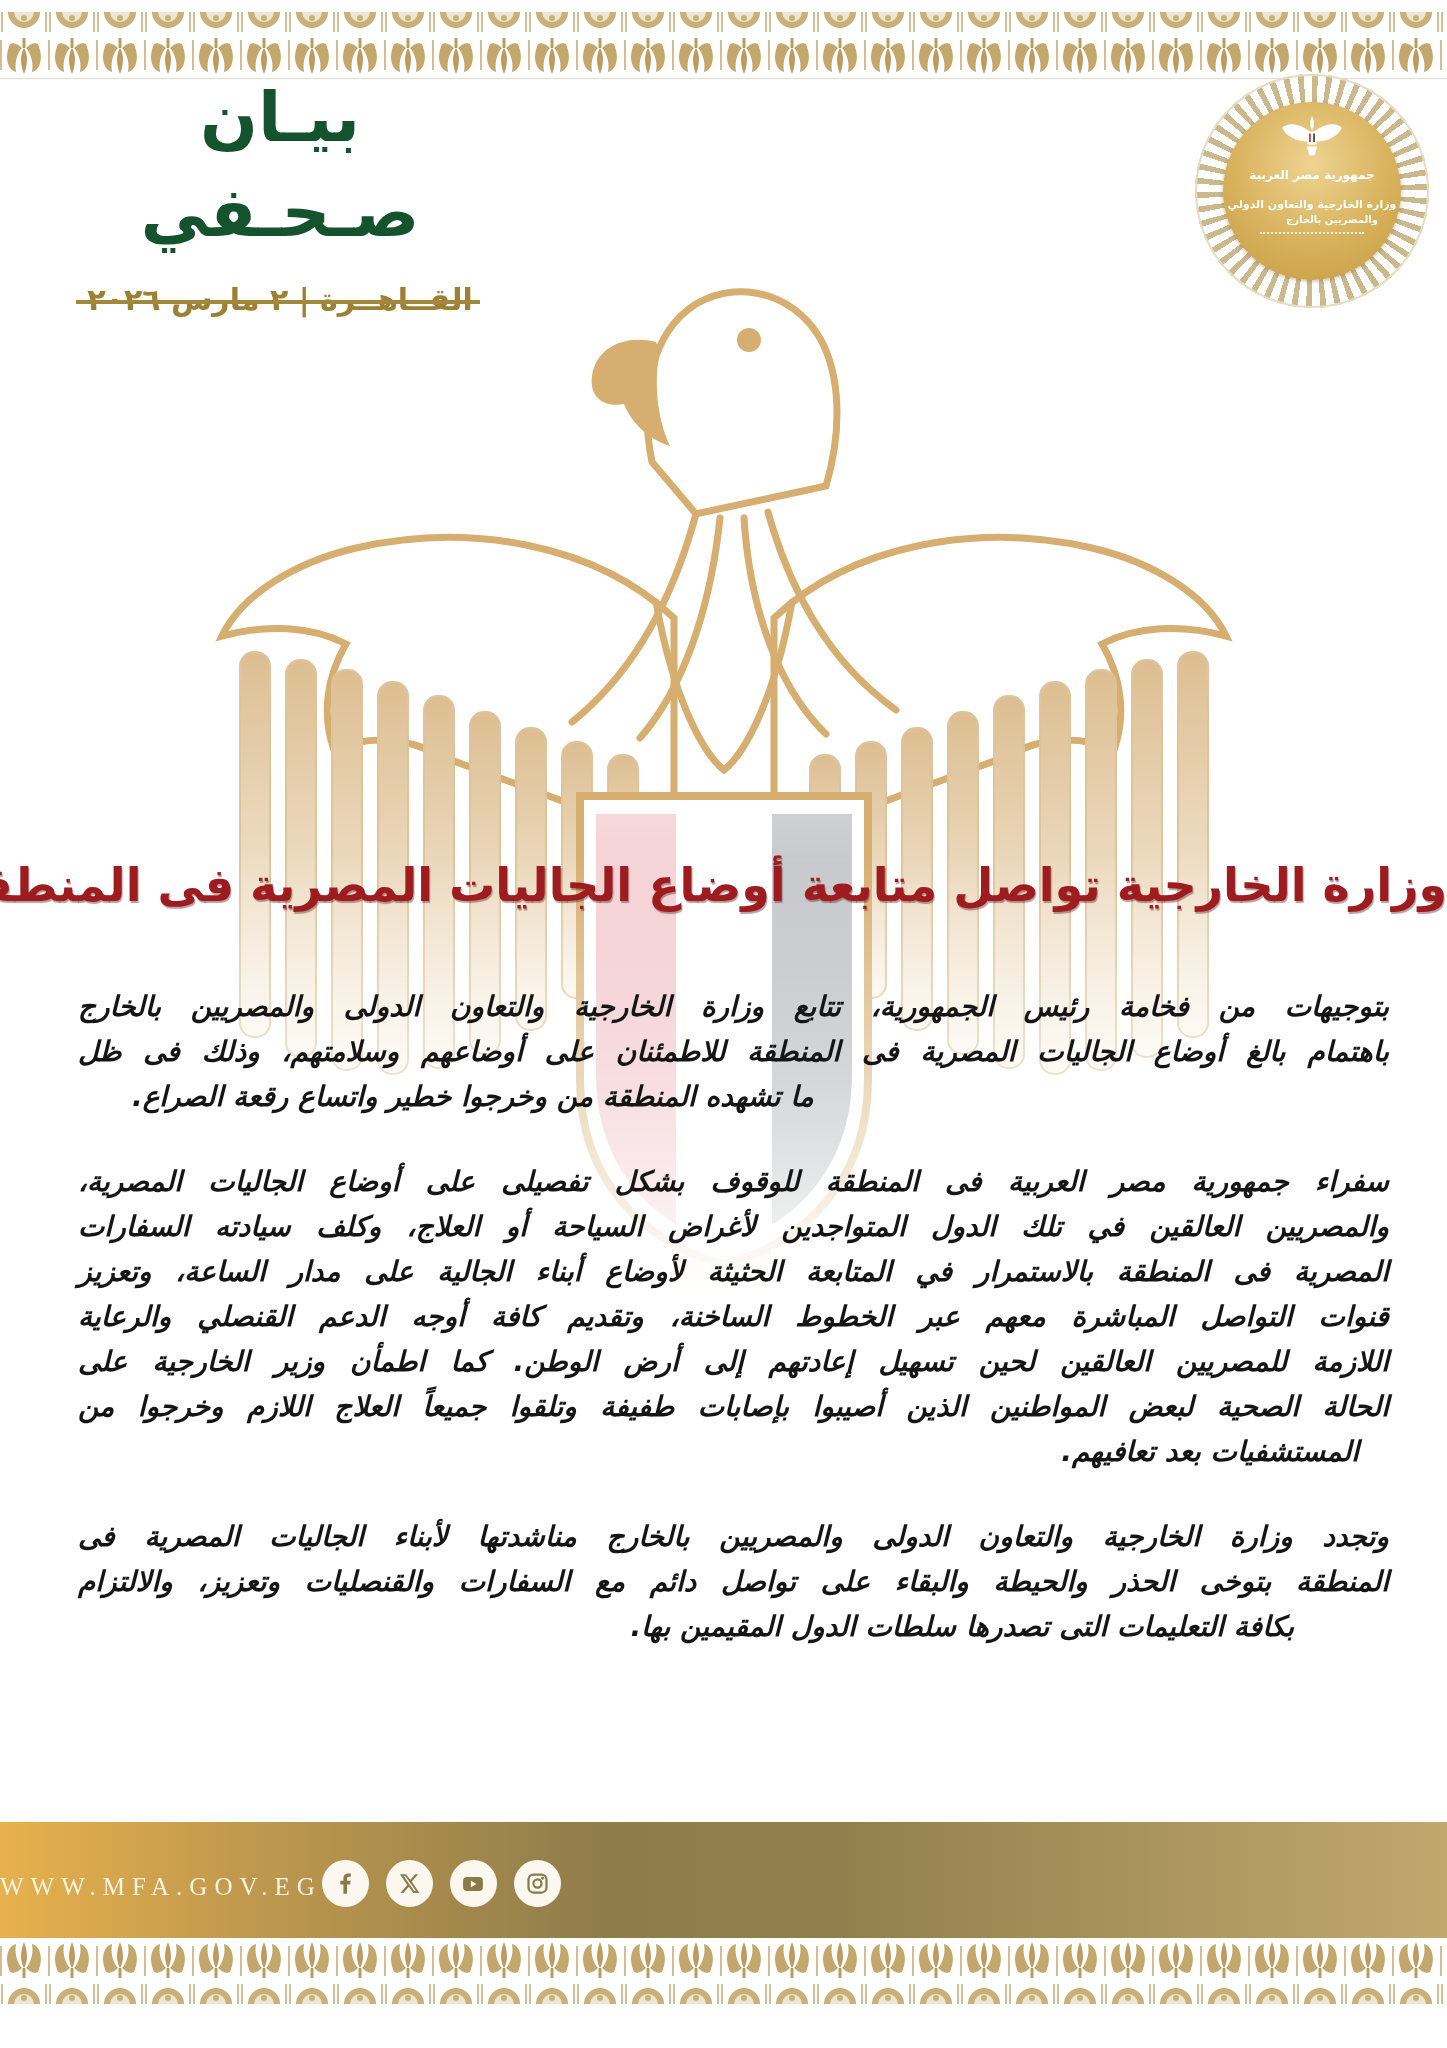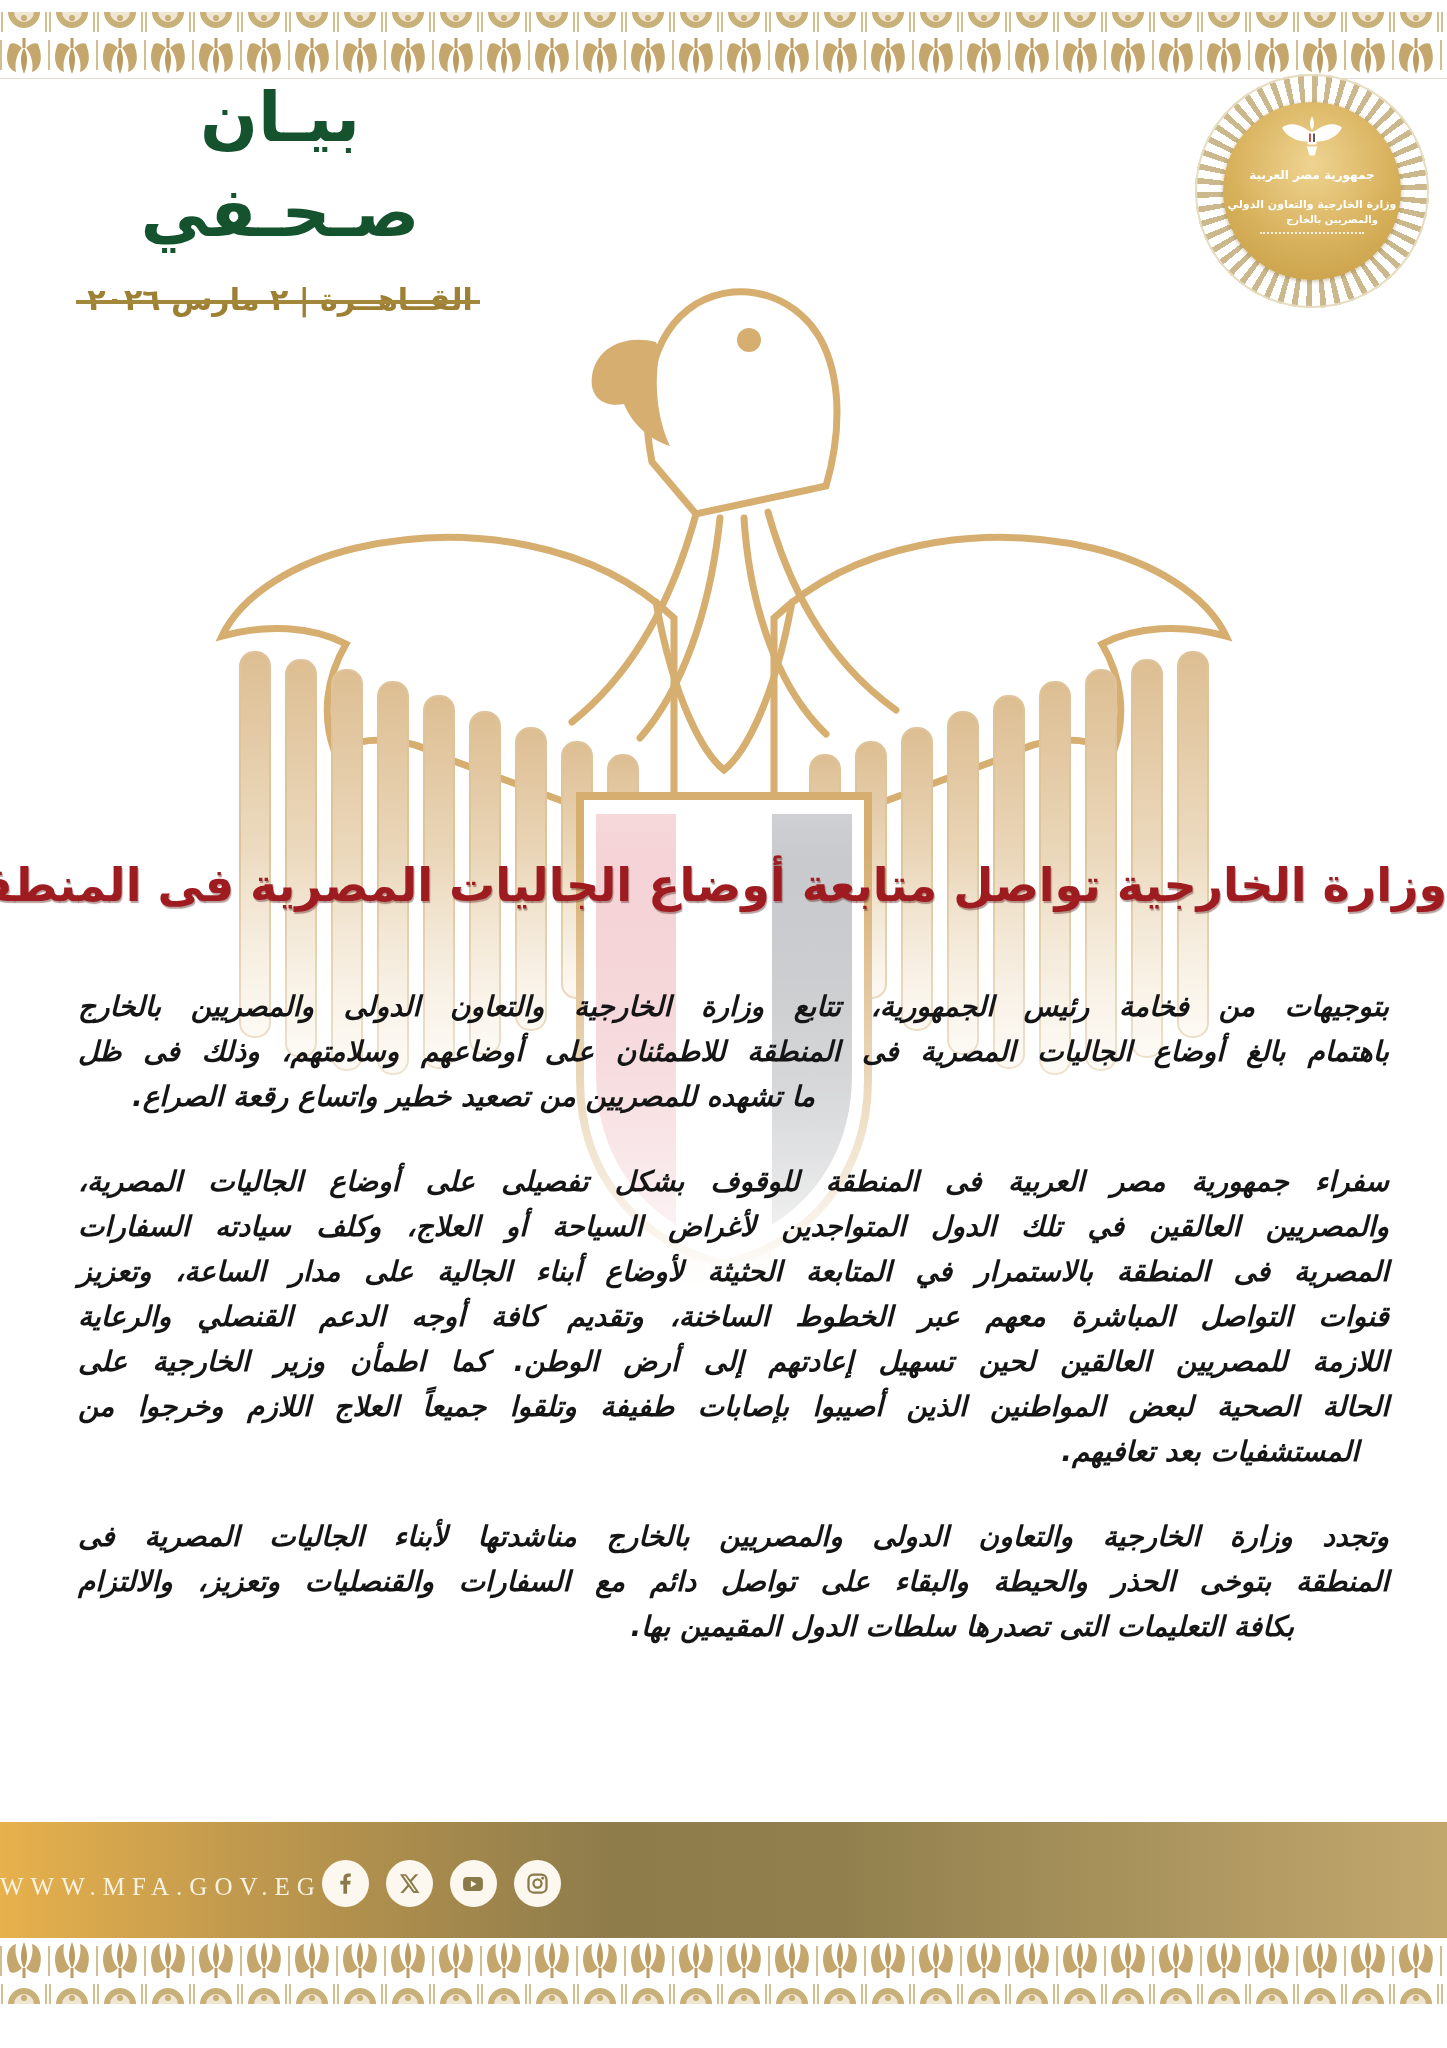--- a/index.html
+++ b/index.html
@@ -167,21 +167,21 @@
       </g>
     </g>
   </svg>
 
   <div class="headline">وزارة الخارجية تواصل متابعة أوضاع الجاليات المصرية فى المنطقة</div>
 
   <div class="body-text">
       <div class="para para1">
         <div class="line">بتوجيهات من فخامة رئيس الجمهورية، تتابع وزارة الخارجية والتعاون الدولى والمصريين بالخارج</div>
         <div class="line">باهتمام بالغ أوضاع الجاليات المصرية فى المنطقة للاطمئنان على أوضاعهم وسلامتهم، وذلك فى ظل</div>
-        <div class="line last">ما تشهده للمصريين من تصعيد خطير واتساع رقعة الصراع.</div>
+        <div class="line last">ما تشهده المنطقة من وخرجوا خطير واتساع رقعة الصراع.</div>
       </div>
       <div class="para para2">
         <div class="line">سفراء جمهورية مصر العربية فى المنطقة للوقوف بشكل تفصيلى على أوضاع الجاليات المصرية،</div>
         <div class="line">والمصريين العالقين في تلك الدول المتواجدين لأغراض السياحة أو العلاج، وكلف سيادته السفارات</div>
         <div class="line">المصرية فى المنطقة بالاستمرار في المتابعة الحثيثة لأوضاع أبناء الجالية على مدار الساعة، وتعزيز</div>
         <div class="line">قنوات التواصل المباشرة معهم عبر الخطوط الساخنة، وتقديم كافة أوجه الدعم القنصلي والرعاية</div>
         <div class="line">اللازمة للمصريين العالقين لحين تسهيل إعادتهم إلى أرض الوطن. كما اطمأن وزير الخارجية على</div>
         <div class="line">الحالة الصحية لبعض المواطنين الذين أصيبوا بإصابات طفيفة وتلقوا جميعاً العلاج اللازم وخرجوا من</div>
         <div class="line last">المستشفيات بعد تعافيهم.</div>
       </div>

